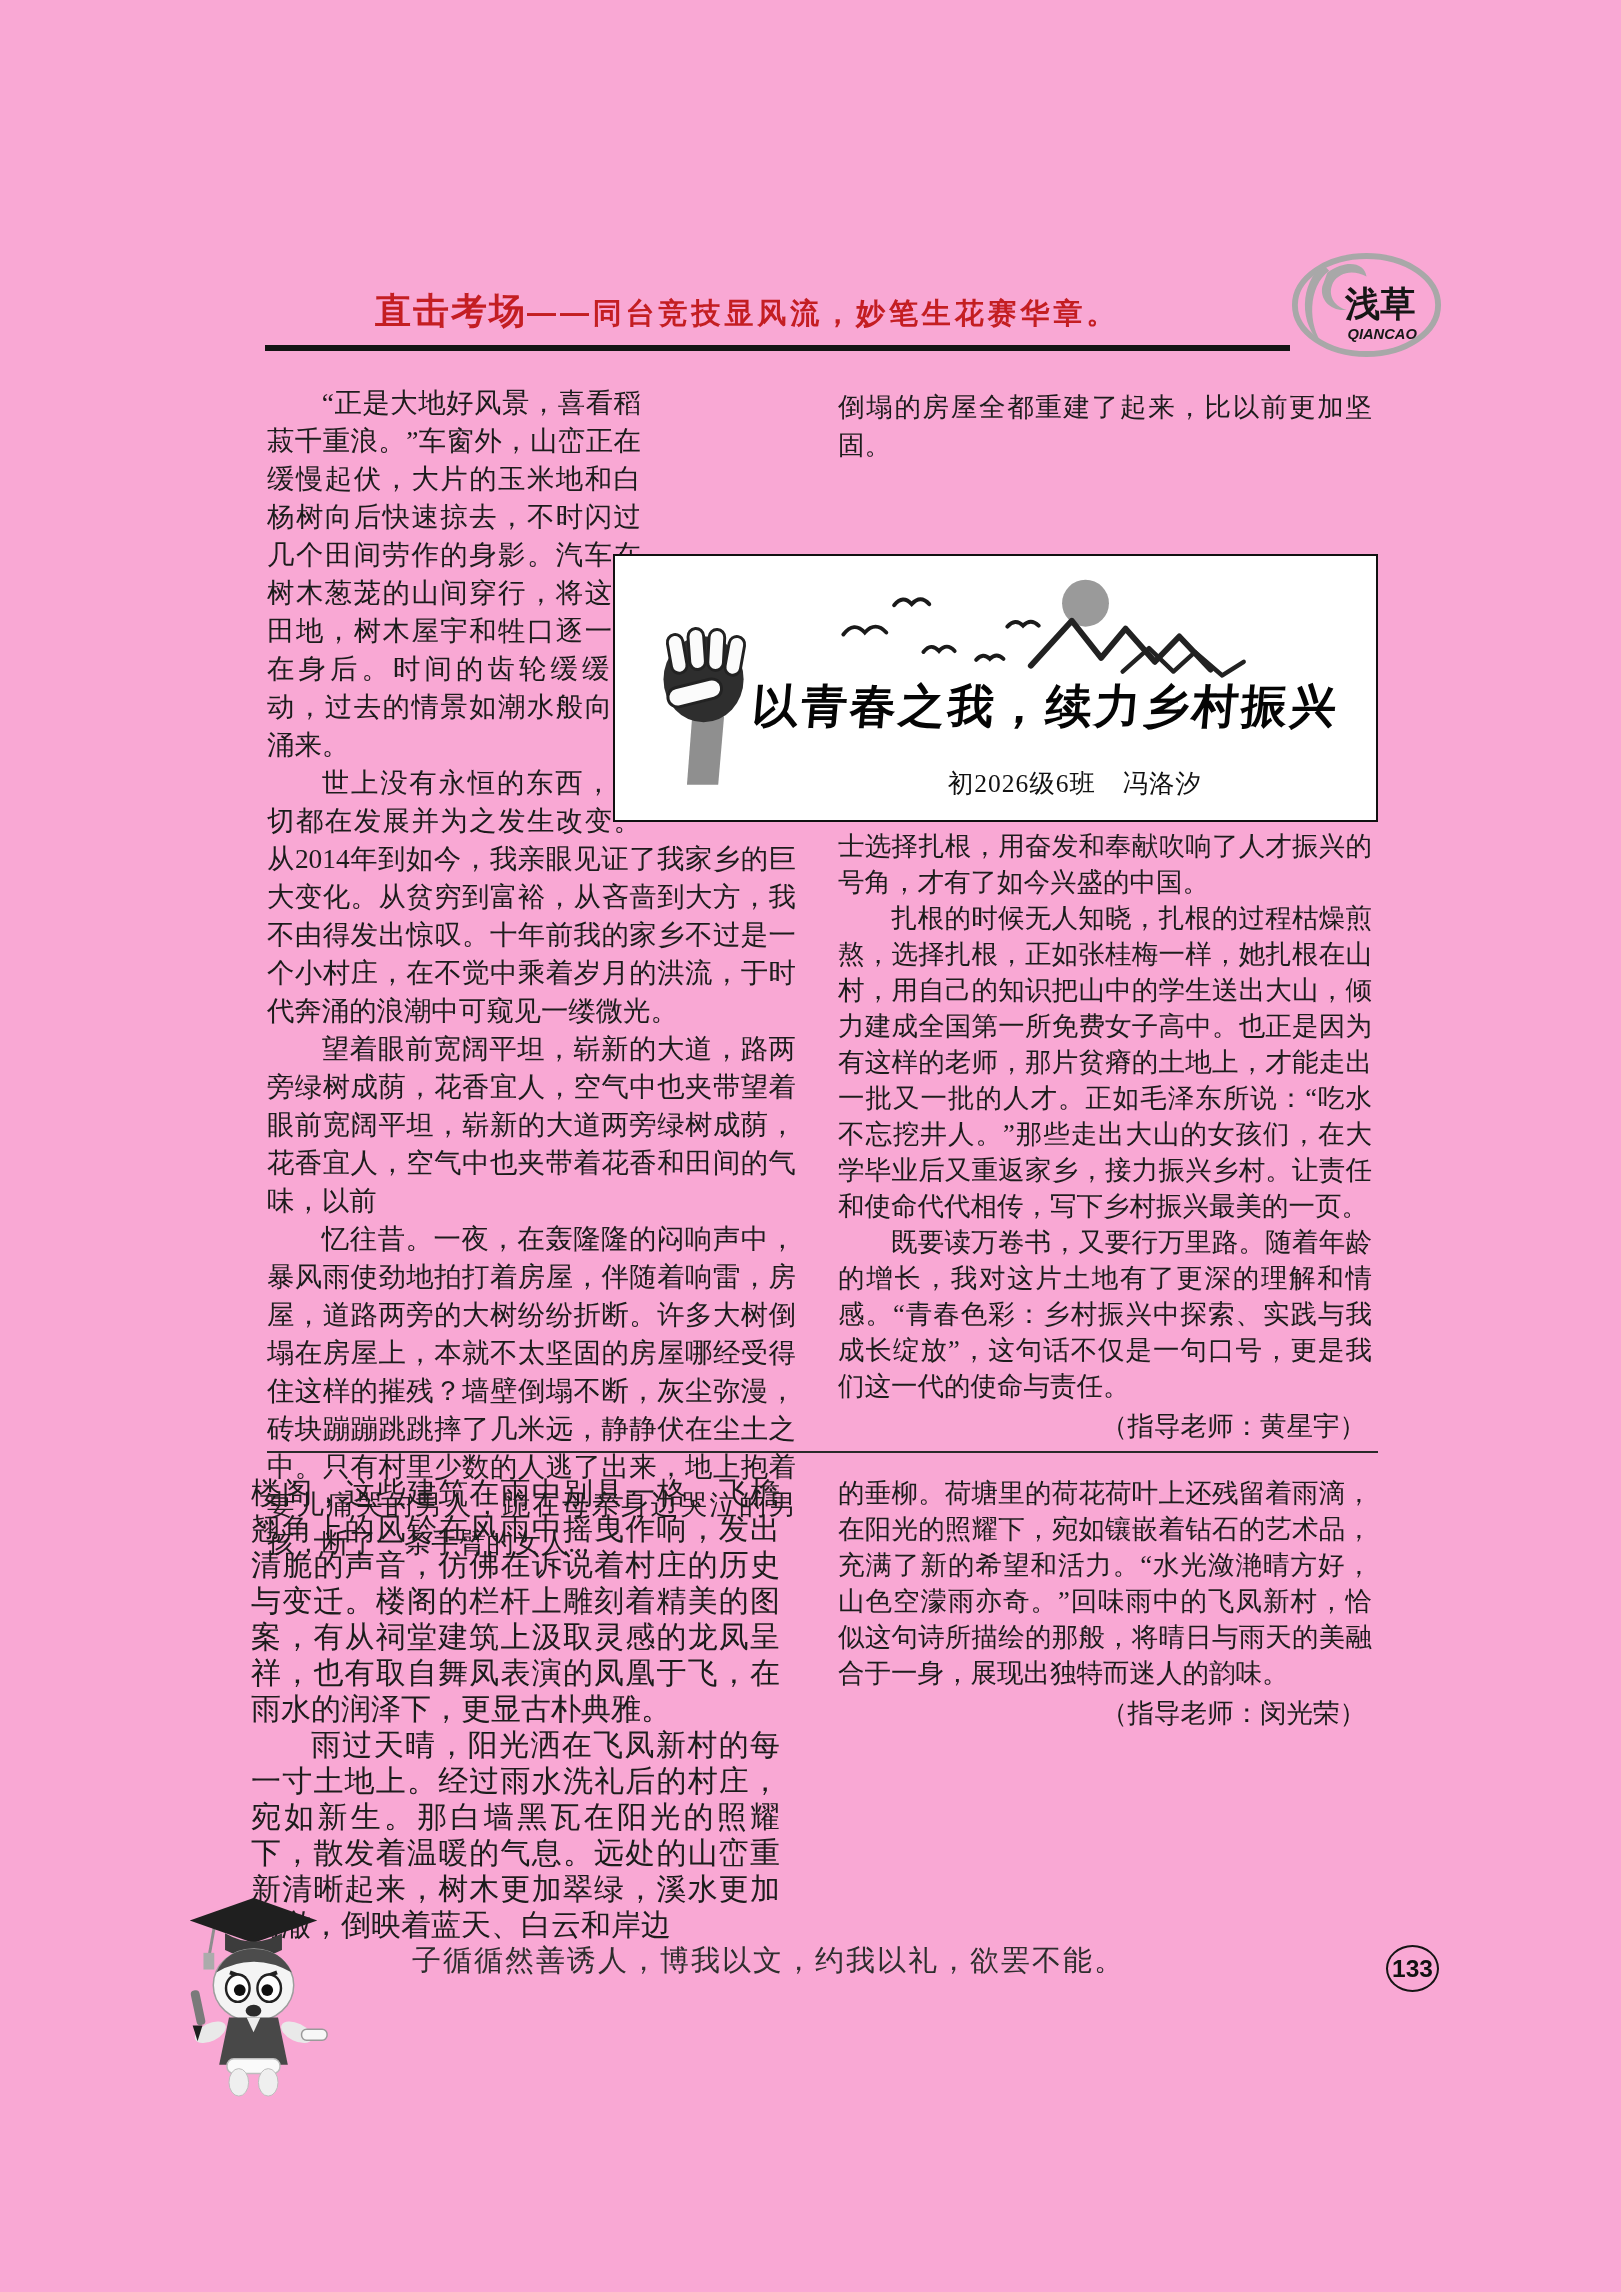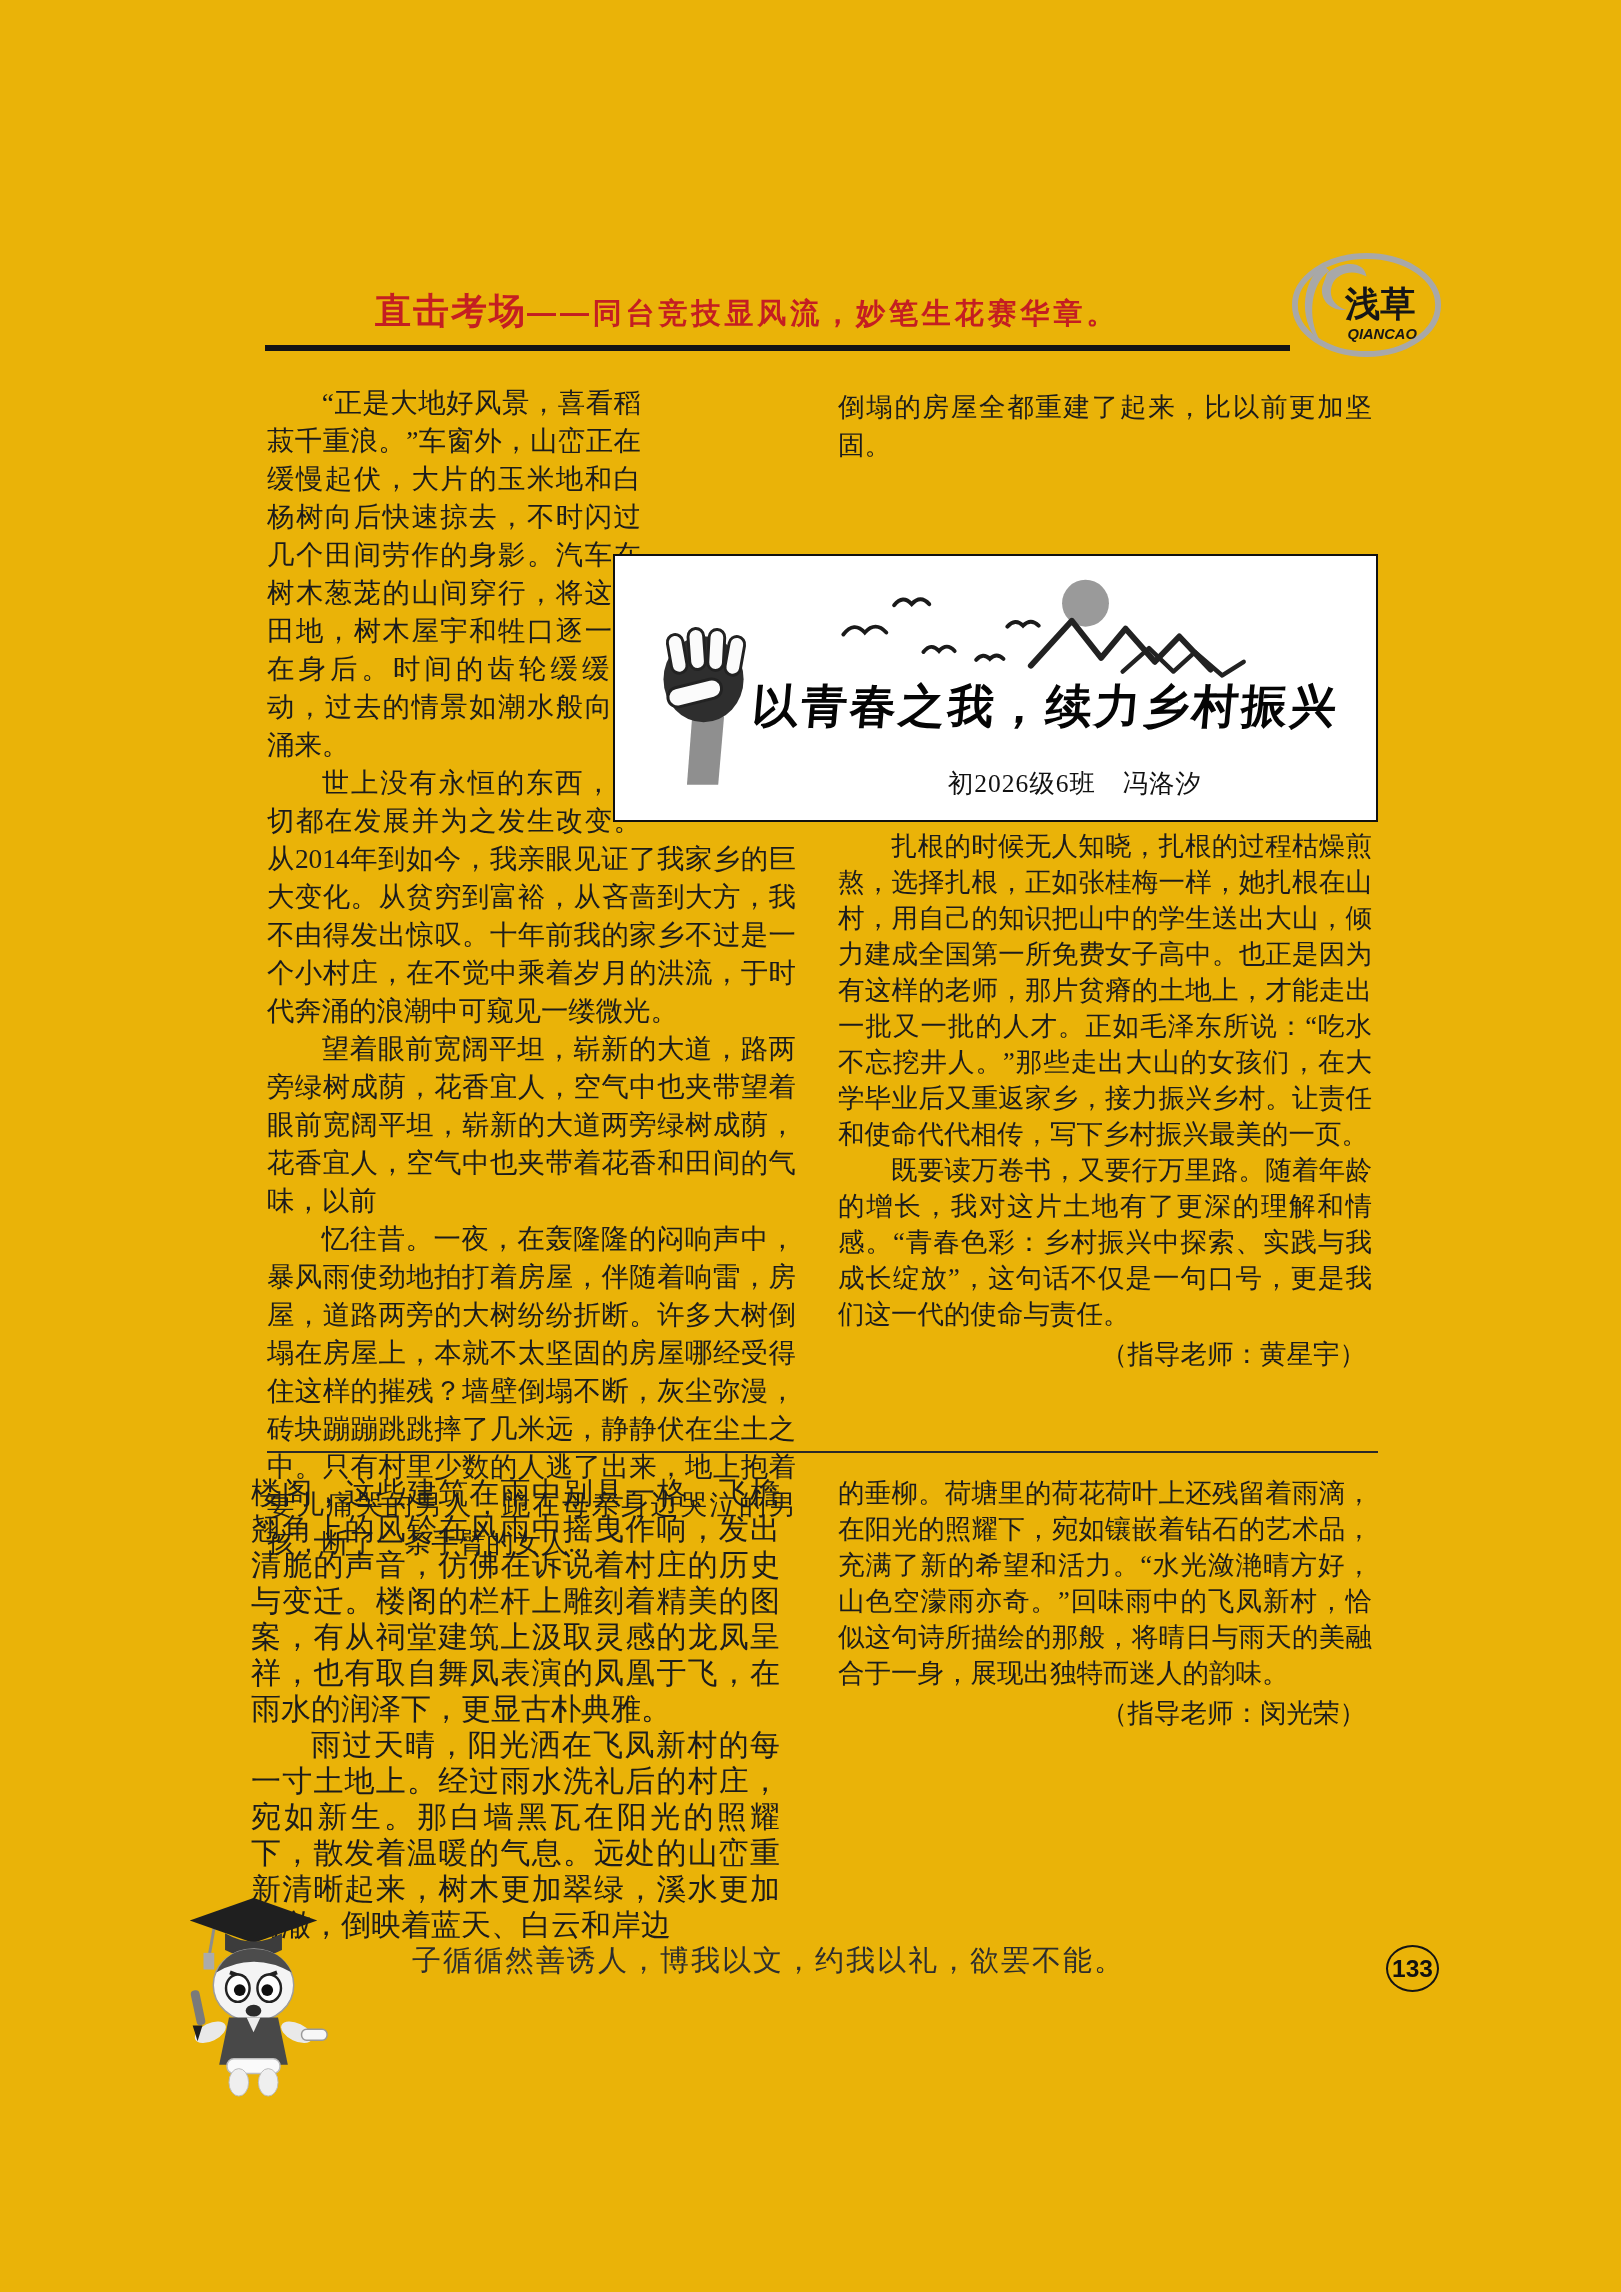--- a/index.html
+++ b/index.html
@@ -1,16 +1,16 @@
 <!DOCTYPE html>
 <html><head>
 <meta charset="utf-8">
 <style>
   html,body{margin:0;padding:0;background:#e8e8e8;}
-  .page{position:relative;width:1621px;height:2293px;background:#eab308;overflow:hidden;
+  .page{position:relative;width:1621px;height:2293px;background:#f9a8d4;overflow:hidden;
         font-family:"Liberation Serif", serif;color:#1c1c1c;margin:0 auto;}
   
   .header-line{position:absolute;left:375px;top:287px;white-space:nowrap;color:#c41e22;
                font-family:"Liberation Sans", sans-serif;}
   .header-line .sec{font-size:36px;font-weight:bold;letter-spacing:2px;}
   .header-line .tag{font-size:29px;font-weight:bold;letter-spacing:3.9px;}
   .header-rule{position:absolute;left:265px;top:345px;width:1025px;height:5.9px;background:#141414;}
   .logo{position:absolute;left:1290px;top:251px;width:153px;height:108px;}
   
   .col{position:absolute;text-align:justify;word-break:break-all;}
@@ -98,20 +98,21 @@
         <circle cx="262" cy="34" r="24" fill="#9a9a9a"></circle>
         <path d="M206 98 L248 52 L278 90 L303 60 L333 94 L358 68 L390 102" stroke="#222" stroke-width="6" fill="none" stroke-linejoin="round" stroke-linecap="round"></path>
         <path d="M300 104 L327 80 L352 104 L374 84 L402 108 L424 94" stroke="#222" stroke-width="4.5" fill="none" stroke-linejoin="round" stroke-linecap="round"></path>
       </svg>
     </div>
     <div class="title">以青春之我，续力乡村振兴</div>
     <div class="byline">初2026级6班　冯洛汐</div>
   </div>
 
   <div class="col e1-right-bottom">
+    <p>士选择扎根，用奋发和奉献吹响了人才振兴的号角，才有了如今兴盛的中国。</p>
     <p class="ind">扎根的时候无人知晓，扎根的过程枯燥煎熬，选择扎根，正如张桂梅一样，她扎根在山村，用自己的知识把山中的学生送出大山，倾力建成全国第一所免费女子高中。也正是因为有这样的老师，那片贫瘠的土地上，才能走出一批又一批的人才。正如毛泽东所说：“吃水不忘挖井人。”那些走出大山的女孩们，在大学毕业后又重返家乡，接力振兴乡村。让责任和使命代代相传，写下乡村振兴最美的一页。</p>
     <p class="ind">既要读万卷书，又要行万里路。随着年龄的增长，我对这片土地有了更深的理解和情感。“青春色彩：乡村振兴中探索、实践与我成长绽放”，这句话不仅是一句口号，更是我们这一代的使命与责任。</p>
     <p class="teacher">（指导老师：黄星宇）</p>
   </div>
 
   <div class="divider"></div>
 
   <div class="col e2-left">
     <p>楼阁，这些建筑在雨中别具一格。飞檐翘角上的风铃在风雨中摇曳作响，发出清脆的声音，仿佛在诉说着村庄的历史与变迁。楼阁的栏杆上雕刻着精美的图案，有从祠堂建筑上汲取灵感的龙凤呈祥，也有取自舞凤表演的凤凰于飞，在雨水的润泽下，更显古朴典雅。</p>
     <p class="ind">雨过天晴，阳光洒在飞凤新村的每一寸土地上。经过雨水洗礼后的村庄，宛如新生。那白墙黑瓦在阳光的照耀下，散发着温暖的气息。远处的山峦重新清晰起来，树木更加翠绿，溪水更加清澈，倒映着蓝天、白云和岸边</p>

